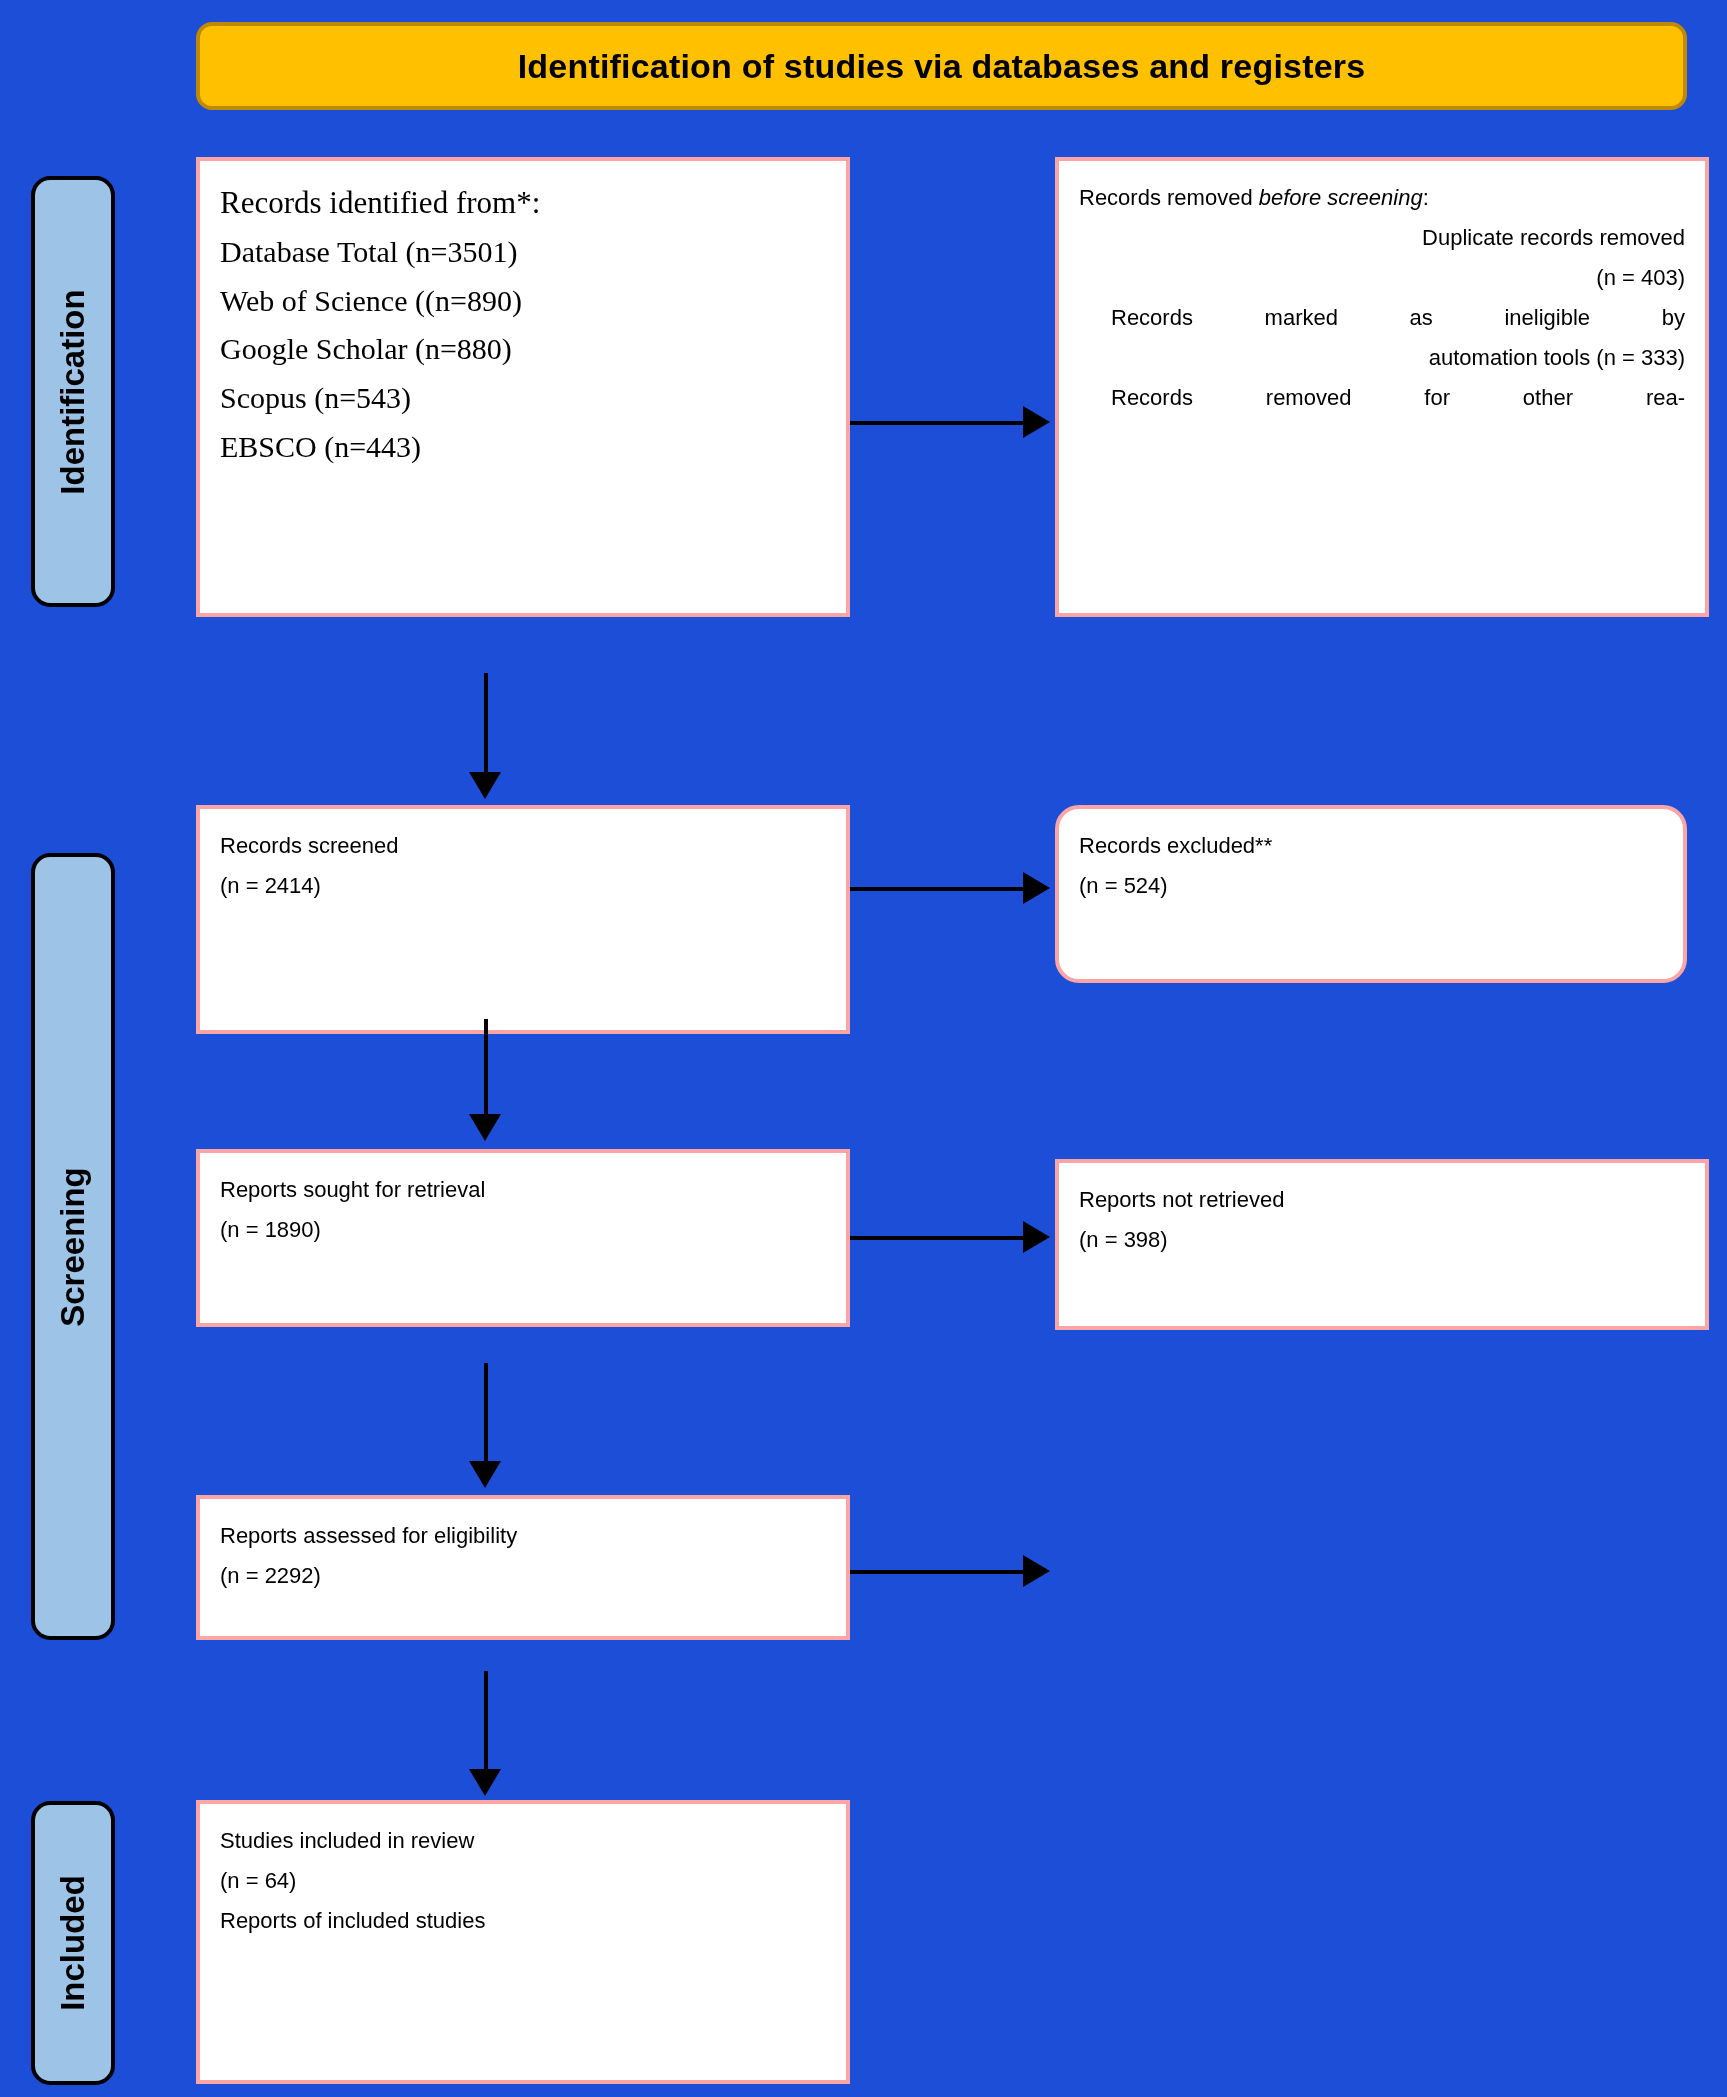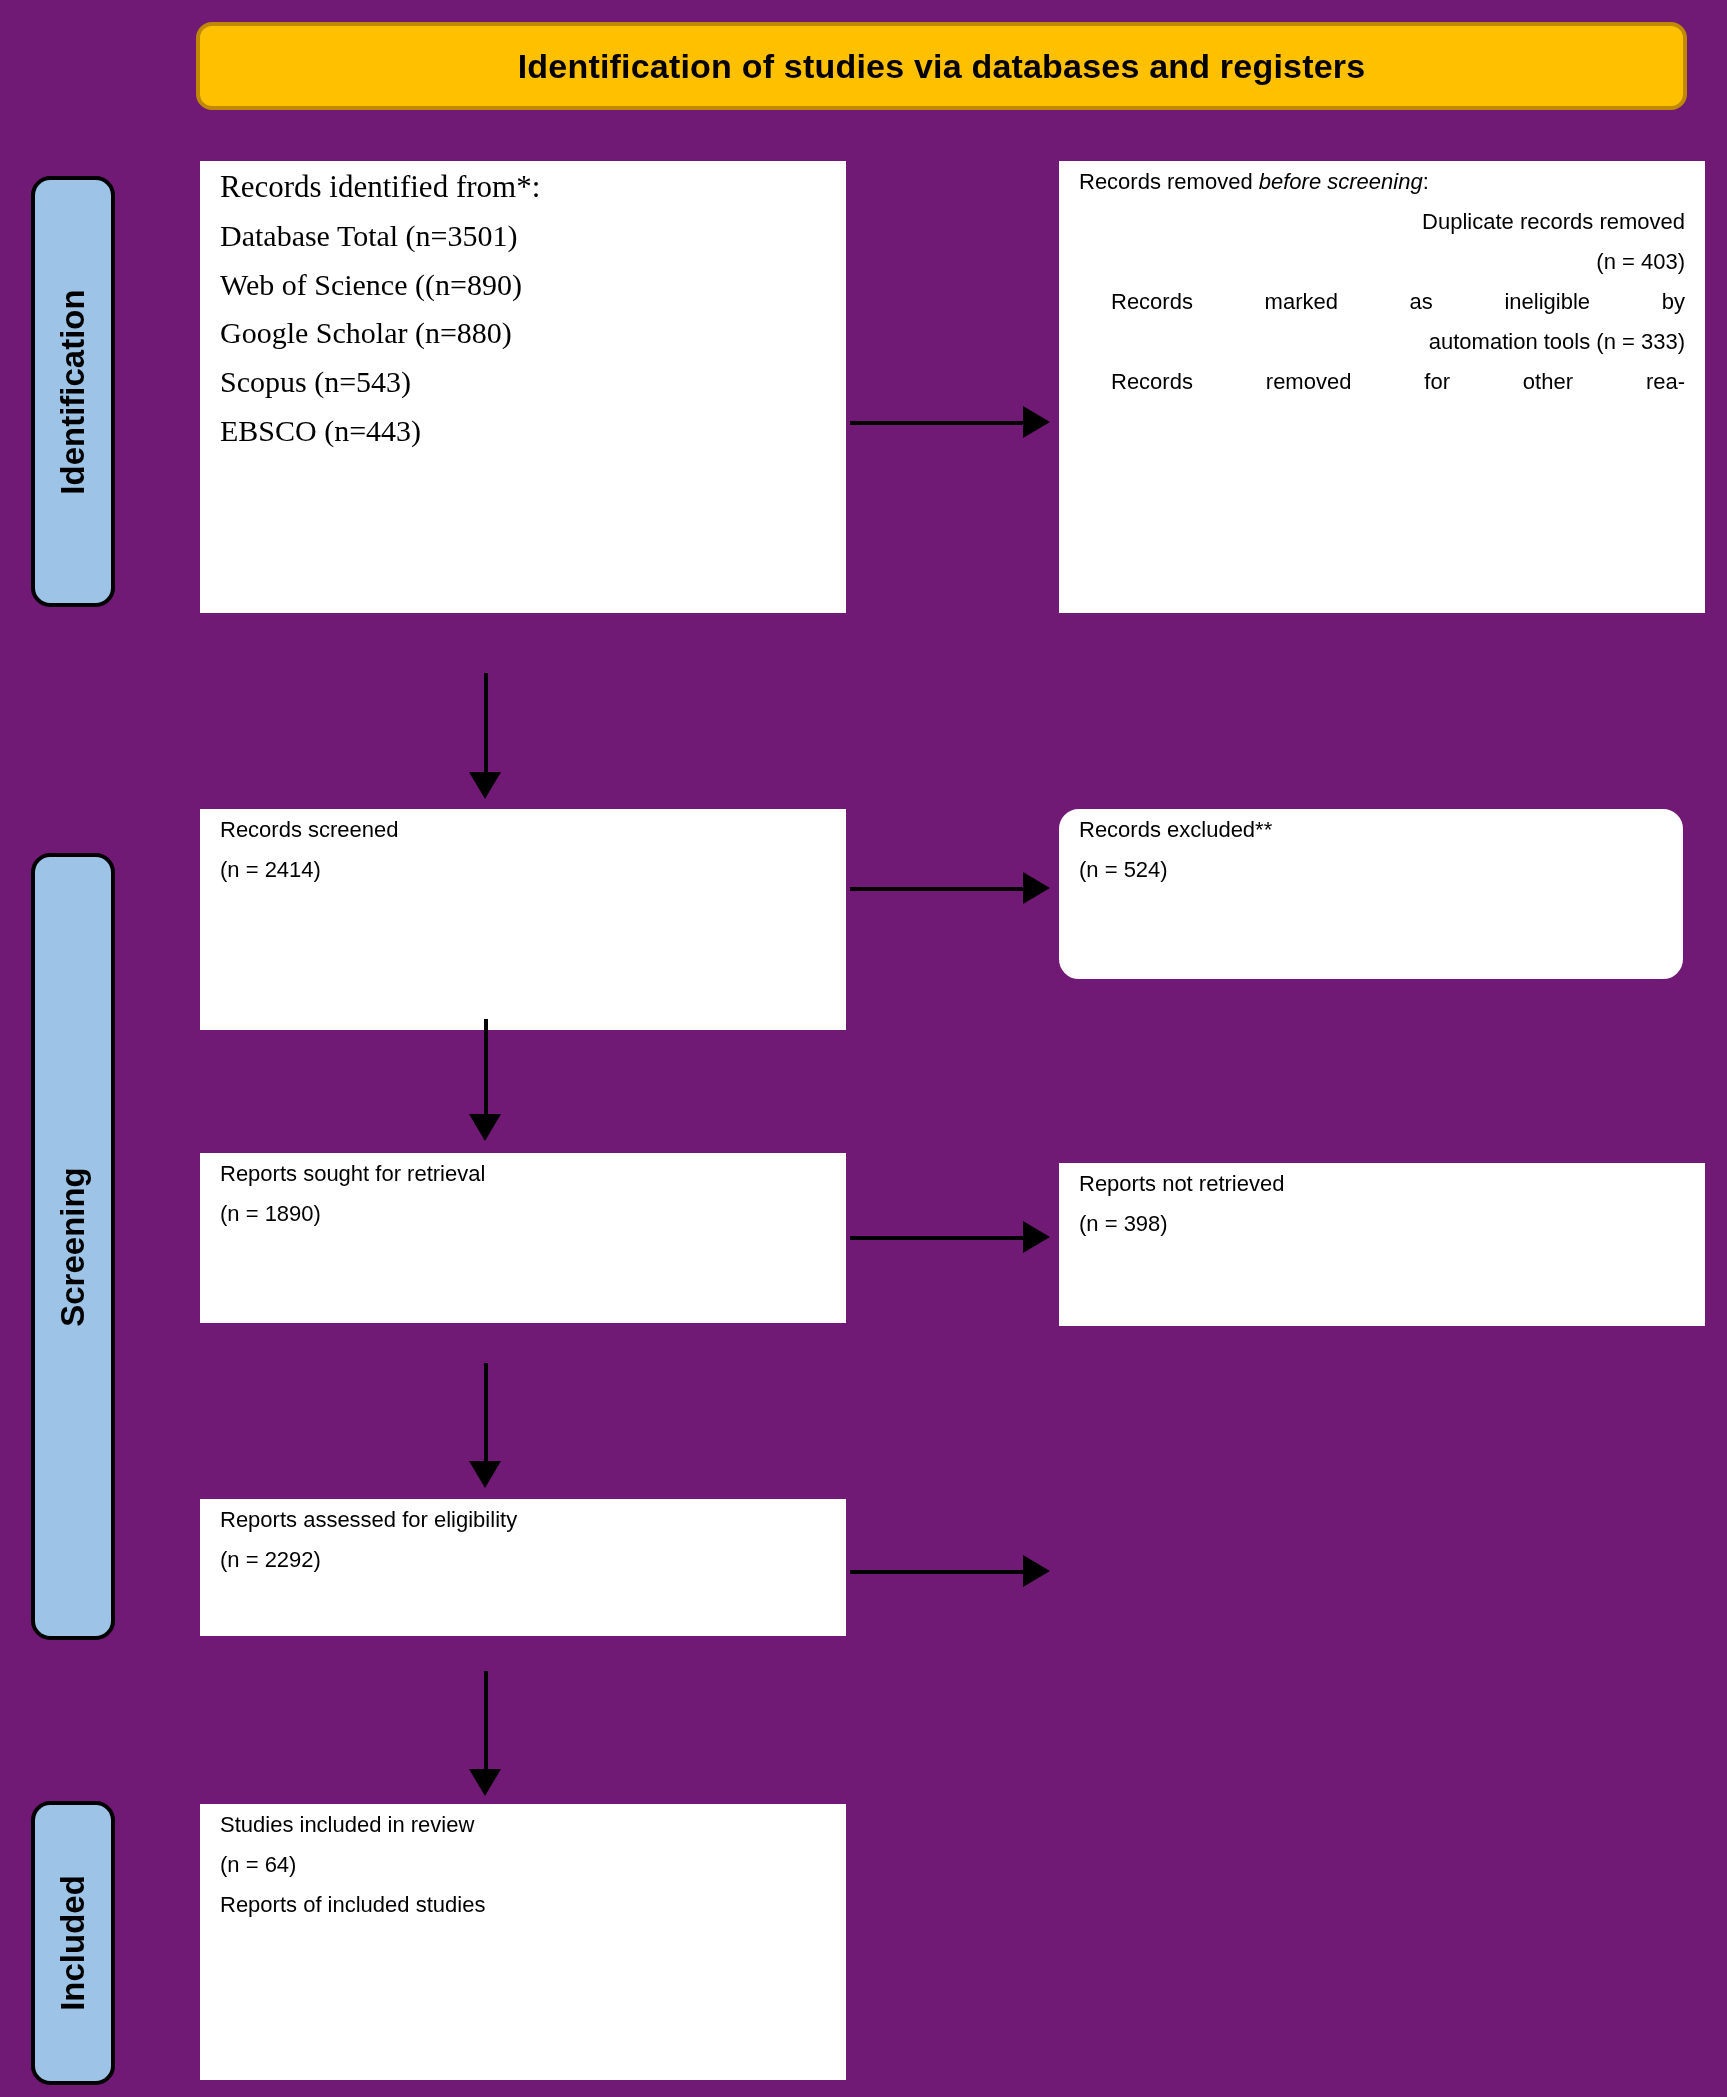--- a/index.html
+++ b/index.html
@@ -7,21 +7,21 @@
     padding: 0;
     background: #ffffff;
   }
   body {
     font-family: "Liberation Sans", sans-serif;
   }
   #diagram {
     position: relative;
     width: 1728px;
     height: 2097px;
-    background: #701a75;
+    background: #1d4ed8;
     overflow: hidden;
   }
 
   
   .banner {
     position: absolute;
     left: 196px;
     top: 22px;
     width: 1491px;
     height: 88px;
@@ -65,23 +65,23 @@
     transform: rotate(-90deg);
   }
   #stage-identification { top: 176px;  height: 431px; }
   #stage-screening      { top: 853px; height: 787px; }
   #stage-included       { top: 1801px; height: 284px; }
 
   
   .box {
     position: absolute;
     background: #ffffff;
-    border: 4px solid #701a75;
+    border: 4px solid #fca5a5;
     box-sizing: border-box;
-    padding: 1px 20px 13px 20px;
+    padding: 17px 20px 13px 20px;
   }
   .box p {
     margin: 0;
     color: #000000;
   }
 
   
   .serif-box p {
     font-family: "Liberation Serif", serif;
     font-size: 30px;

